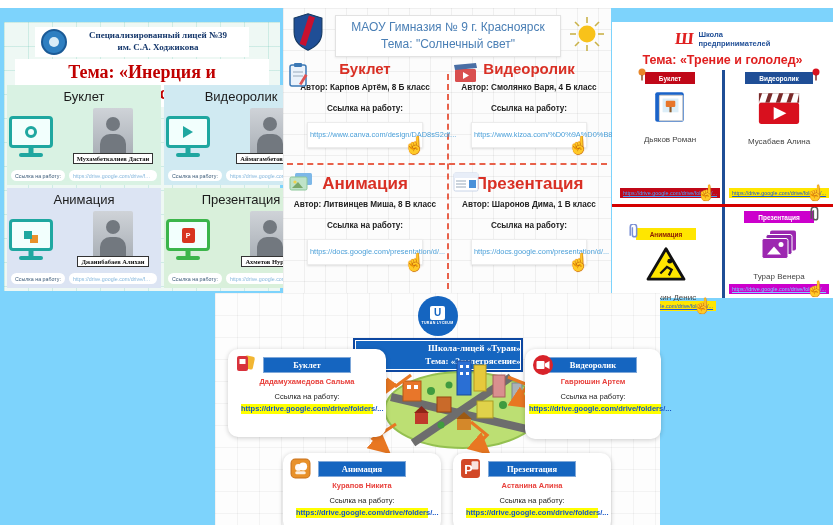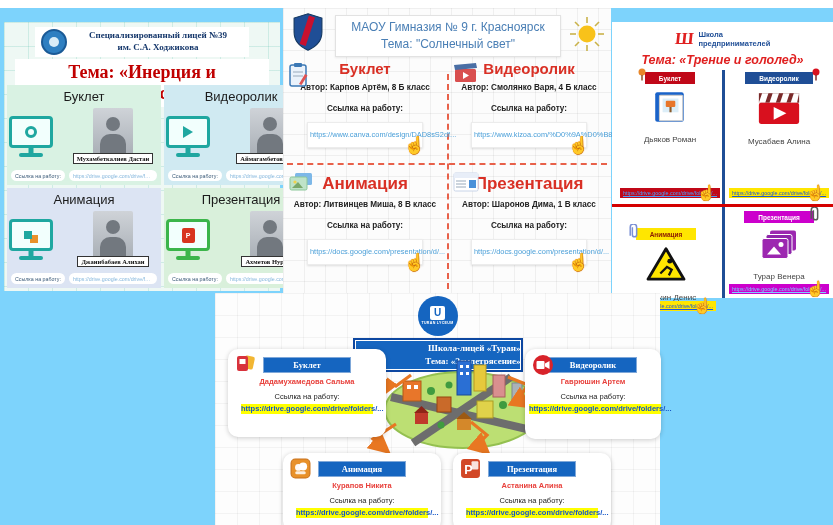--- a/index.html
+++ b/index.html
@@ -62,21 +62,21 @@
   .p2-linklabel { font-size:8.2px; font-weight:bold; color:#222; margin-bottom:9px; }
   .p2-linkbox { position:relative; width:116px; background:#fff; border:1px solid #ececec; box-shadow:0 1px 2px rgba(0,0,0,.12); font-size:7.4px; color:#4a9fd8; text-align:center; padding:7px 2px; line-height:1.4; }
   .hand { color:#f5a45d; font-weight:bold; text-shadow:0 0 1px #e8872a; }
   .p2-hand { position:absolute; right:-4px; bottom:-10px; font-size:17px; }
 
   
   .p3 { left:612px; top:14px; width:221px; height:276px; background:#fff; }
   .p3-logo-row { display:flex; justify-content:center; align-items:center; gap:5px; margin-top:7px; }
   .p3-sh { font-size:17px; font-weight:bold; color:#e02020; font-family:"Liberation Serif",serif; transform:skewX(-6deg); }
   .p3-logo-text { font-size:7.5px; font-weight:bold; color:#1f4e96; line-height:1.2; text-align:left; }
-  .p3-theme { text-align:center; font-size:12.5px; font-weight:bold; color:#e02020; margin:4px 0 2px;font-style:italic; }
+  .p3-theme { text-align:center; font-size:12.5px; font-weight:bold; color:#e02020; margin:4px 0 2px; }
   .p3-quads { position:absolute; left:0; right:0; top:48px; bottom:0; }
   .p3-vline { position:absolute; left:50%; top:0; bottom:0; width:3px; margin-left:-1px; background:#1f4e96; }
   .p3-hline { position:absolute; left:0; right:0; top:134px; height:3px; background:#d40000; }
   .p3-q { position:absolute; width:104px; display:flex; flex-direction:column; align-items:center; }
   .p3-q.qa { left:6px; top:2px; height:128px; } .p3-q.qb { right:2px; top:2px; height:128px; }
   .p3-q.qc { left:2px; top:158px; height:85px; } .p3-q.qd { right:2px; top:141px; height:85px; }
   .p3-tag { position:relative; font-size:6.5px; font-weight:bold; padding:2.5px 14px; margin-bottom:6px; white-space:nowrap; }
   .tag-red { background:#c00818; color:#fff; } .tag-blue { background:#1f4e96; color:#fff; }
   .tag-yellow { background:#ffe600; color:#8b1a00; } .tag-magenta { background:#cc00cc; color:#fff; }
   .pin { position:absolute; top:-4px; }

